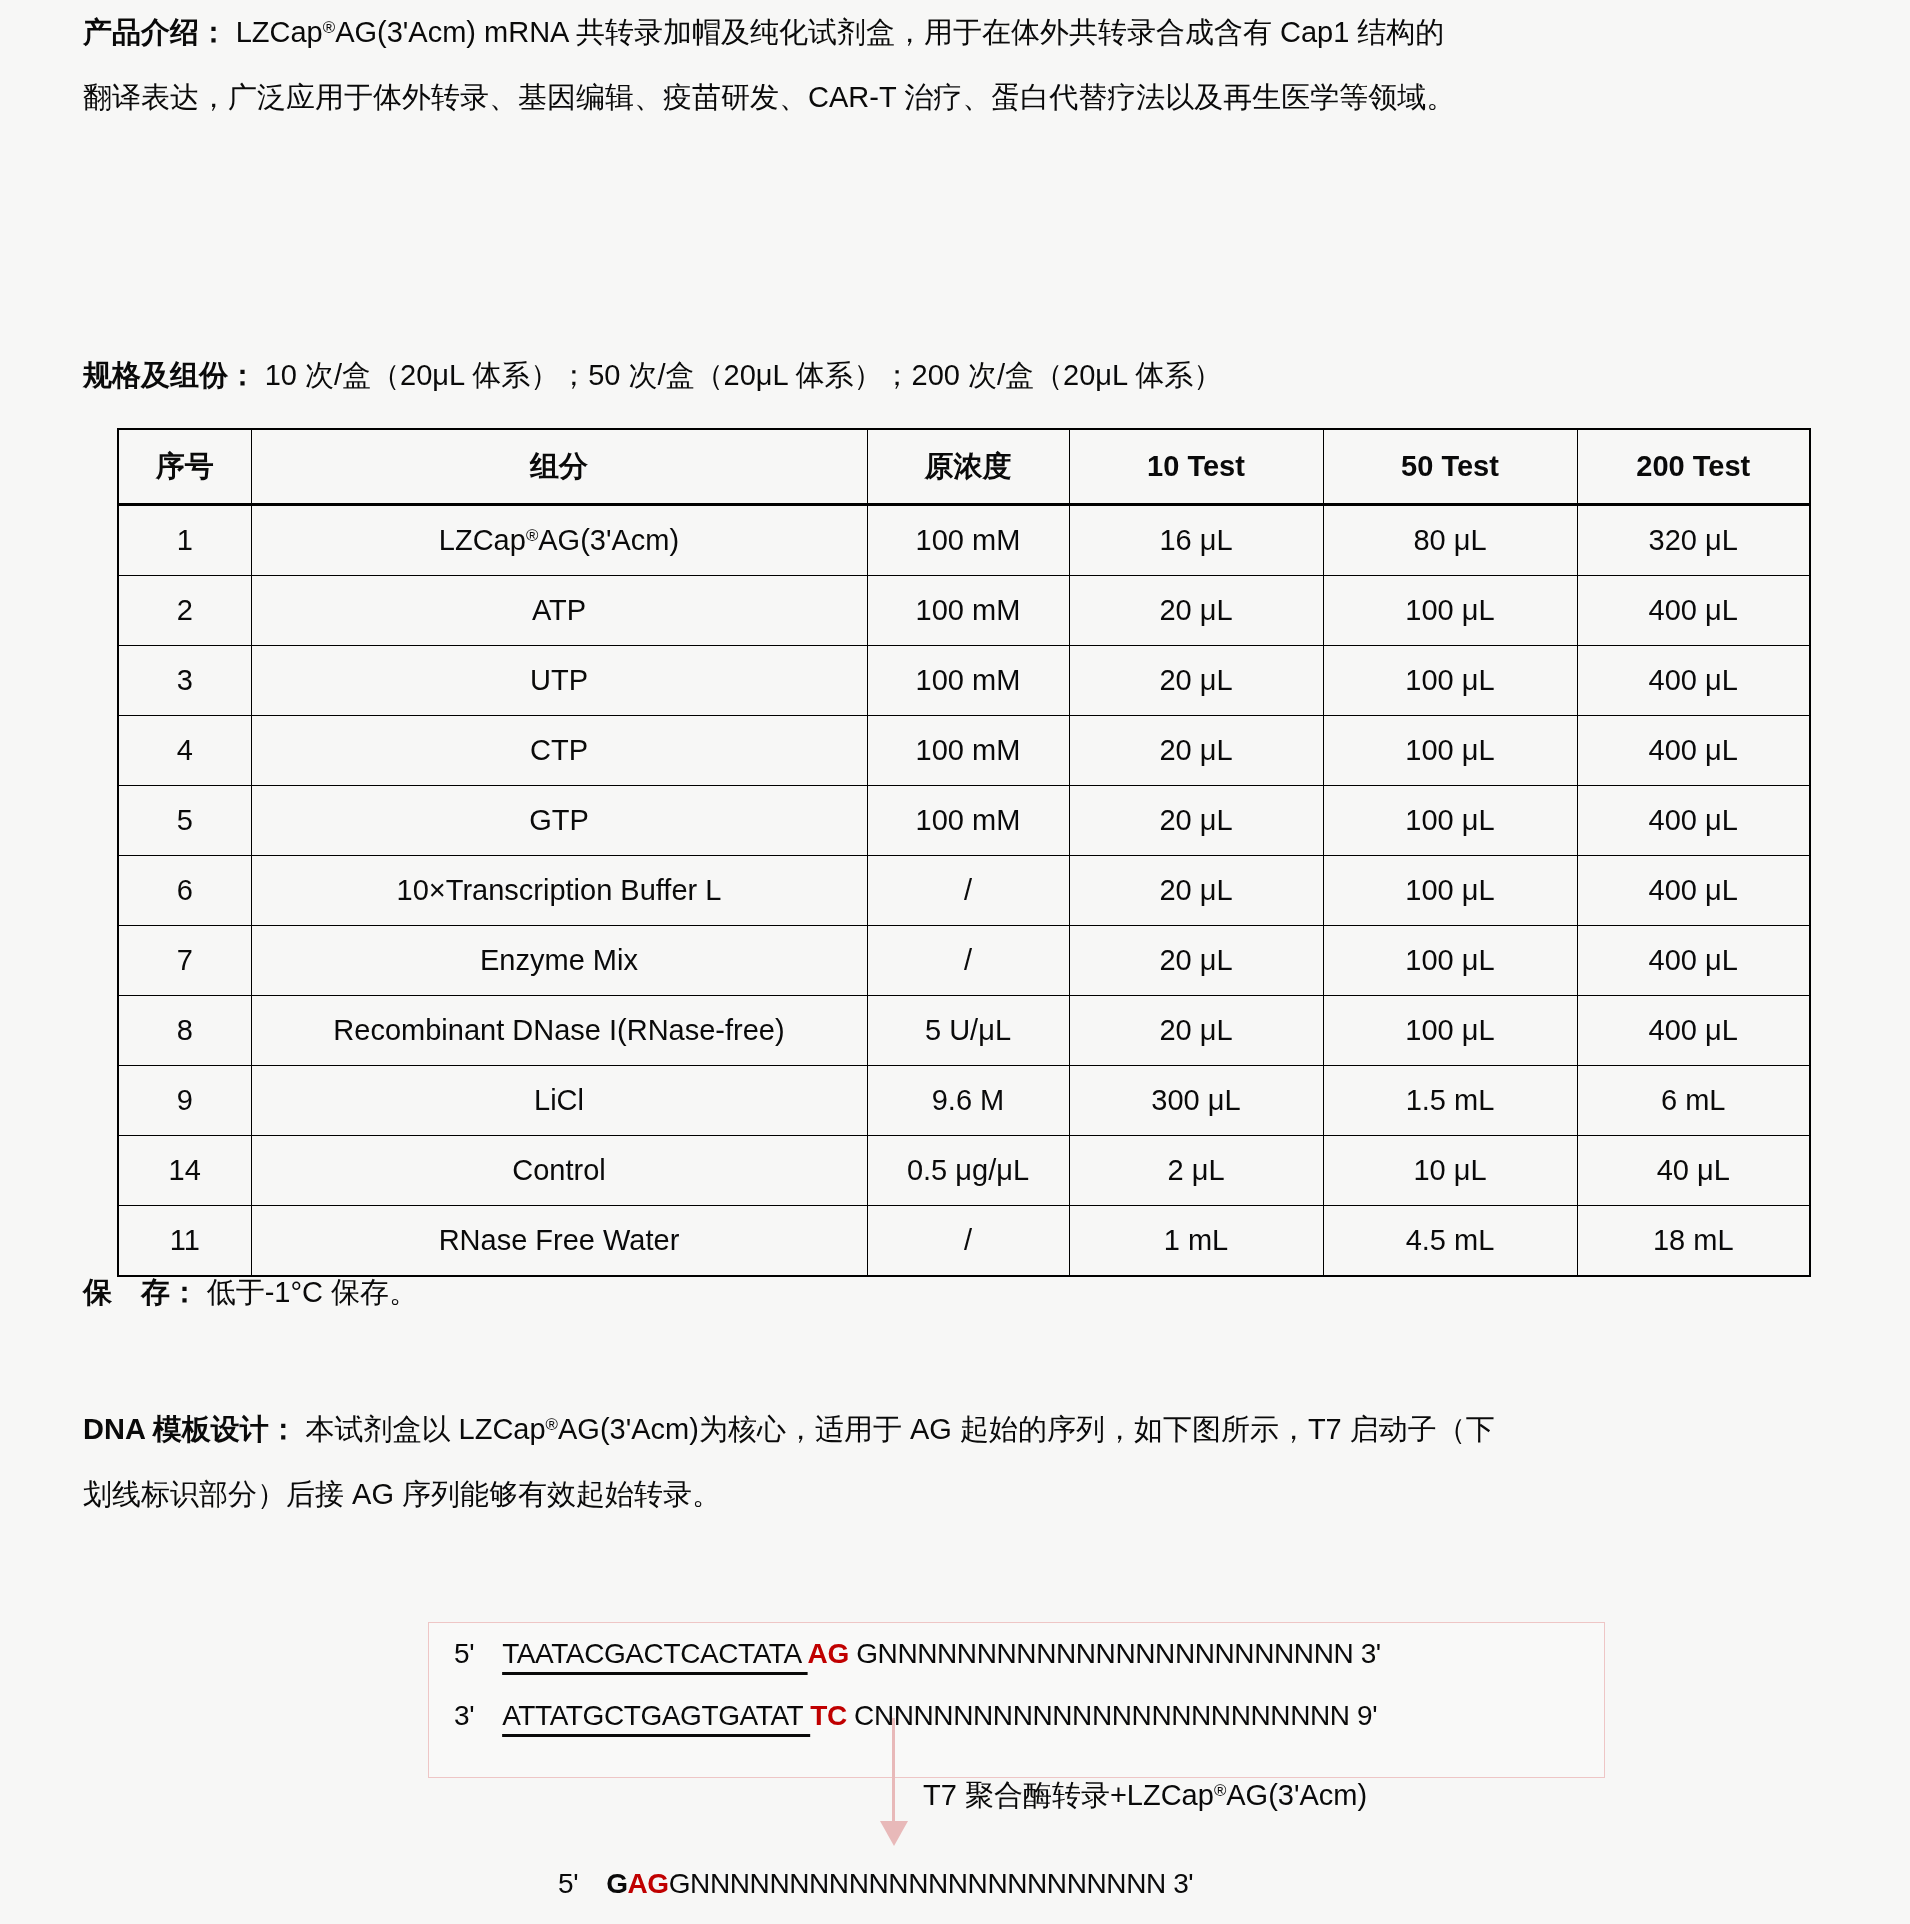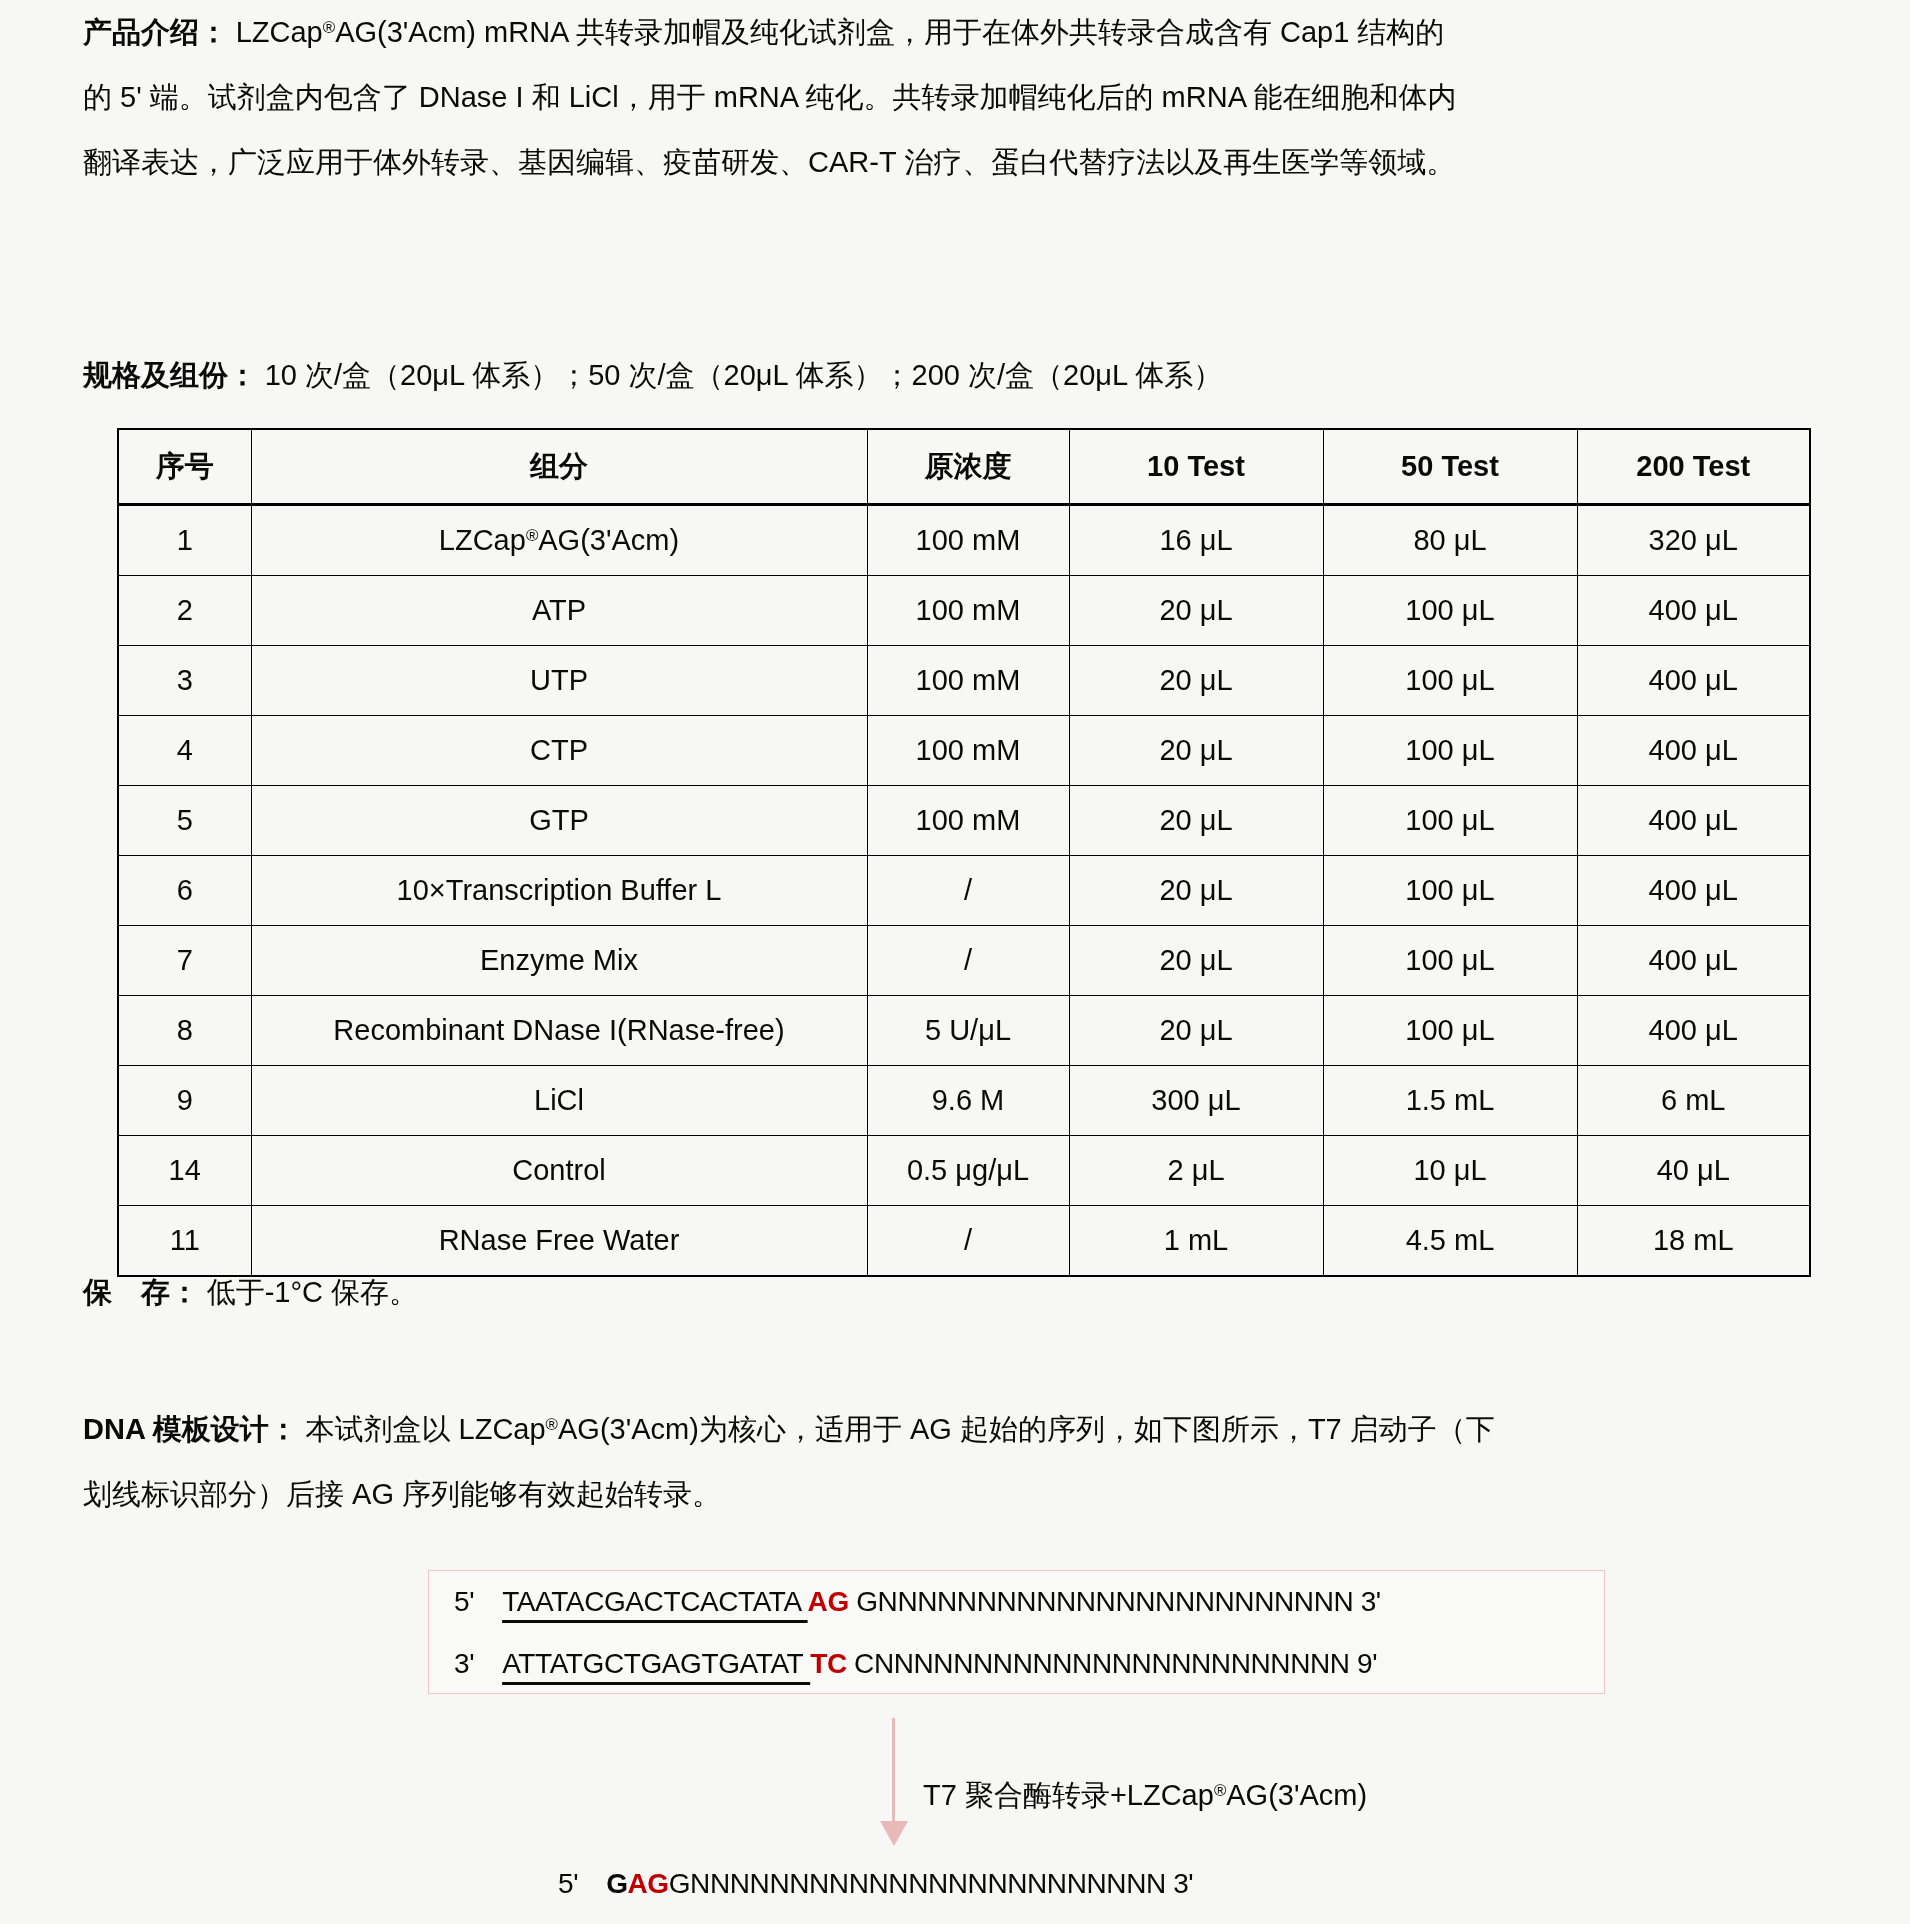--- a/index.html
+++ b/index.html
@@ -23,21 +23,21 @@
   .kit-table th,.kit-table td{
     border-left:0.8px solid #000;border-right:0.8px solid #000;
     border-top:1.5px solid #000;border-bottom:1.5px solid #000;
     padding:0;overflow:hidden;white-space:nowrap;
   }
   .kit-table thead th{height:73px;font-weight:bold;border-bottom:3.1px solid #000;}
   .kit-table tbody td{height:69px;}
 
   
   .seq-box{
-    position:absolute;left:428px;top:1570px;width:1177px;height:124px;
+    position:absolute;left:428px;top:1622px;width:1177px;height:156px;
     border:1.5px solid #eec6c6;box-sizing:border-box;background:rgba(255,255,255,0.25);
   }
   .seq-line{
     font-size:28px;line-height:62px;height:62px;
     padding-left:25px;white-space:pre;letter-spacing:-0.4px;
   }
   .seg-prefix{margin-right:28px;}
   .seg-underline{text-decoration:underline;text-decoration-thickness:3.1px;text-underline-offset:9.2px;}
   .seg-red{color:#c00000;font-weight:bold;}
   .seg-bold{font-weight:bold;}
@@ -54,21 +54,20 @@
 </head>
 <body>
 
 <div class="doc">
 
   <div class="para" style="top:0px">
     <div class="tline">
       <span class="lbl">产品介绍：</span><span>LZCap<sup>®</sup>AG(3'Acm) mRNA 共转录加帽及纯化试剂盒，用于在体外共转录合成含有 Cap1 结构的</span>
     </div>
     <div>
-        <div class="tline">的 5' 端。试剂盒内包含了 DNase I 和 LiCl，用于 mRNA 纯化。共转录加帽纯化后的 mRNA 能在细胞和体内</div>
         <div class="tline">翻译表达，广泛应用于体外转录、基因编辑、疫苗研发、CAR-T 治疗、蛋白代替疗法以及再生医学等领域。</div>
       </div>
   </div>
 
   <div class="para tline" style="top:343px">
     <span class="lbl">规格及组份：</span><span>10 次/盒（20μL 体系）；50 次/盒（20μL 体系）；200 次/盒（20μL 体系）</span>
   </div>
 
   <table class="kit-table">
     <colgroup>

